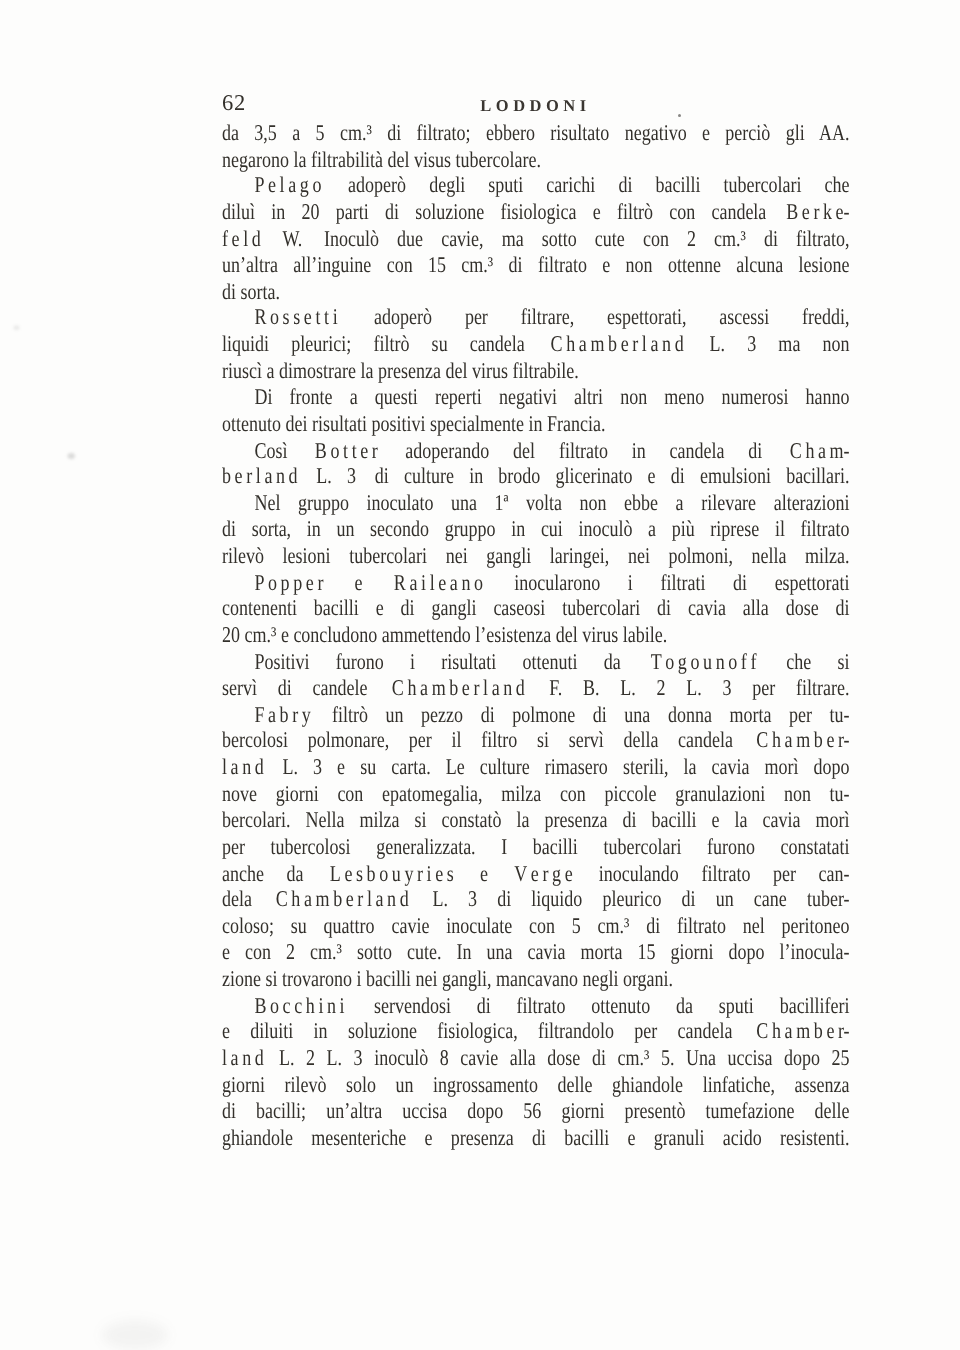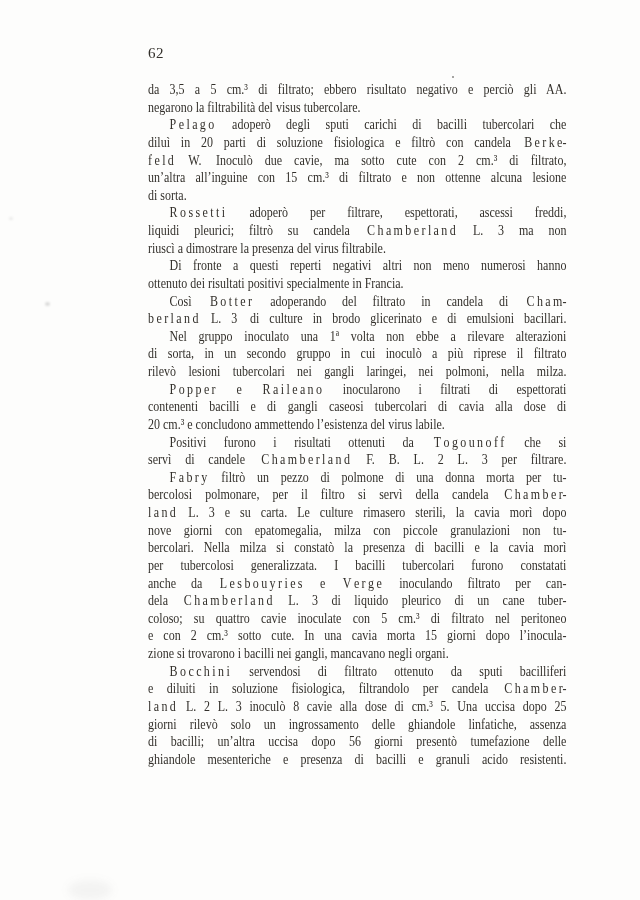--- a/index.html
+++ b/index.html
@@ -12,21 +12,21 @@
     width: 640px;
     height: 900px;
     background: #fdfdfc;
     overflow: hidden;
     font-family: "Liberation Serif", "DejaVu Serif", serif;
     color: #33302b;
   }
   .running-header {
     position: absolute;
     left: 148px;
-    top: 46px;
+    top: 62px;
     width: 418px;
     height: 18px;
   }
   .page-number {
     position: absolute;
     left: 0;
     top: 0;
     font-size: 15px;
     line-height: 15px;
     letter-spacing: 0.5px;
@@ -104,20 +104,21 @@
     height: 2px;
     background: rgba(40, 38, 35, 0.55);
   }
 </style>
 </head>
 <body>
 
 <div class="page">
   <div class="running-header">
     <span class="page-number">62</span>
+    <span class="running-title">LODDONI</span>
   </div>
 
   <div class="body-text">
       <div class="para">
         <div class="tline">da 3,5 a 5 cm.³ di filtrato; ebbero risultato negativo e perciò gli AA.</div>
         <div class="tline endline">negarono la filtrabilità del visus tubercolare.</div>
       </div>
       <div class="para">
         <div class="tline indent">P e l a g o  adoperò degli sputi carichi di bacilli tubercolari che</div>
         <div class="tline">diluì in 20 parti di soluzione fisiologica e filtrò con candela  B e r k e-</div>

